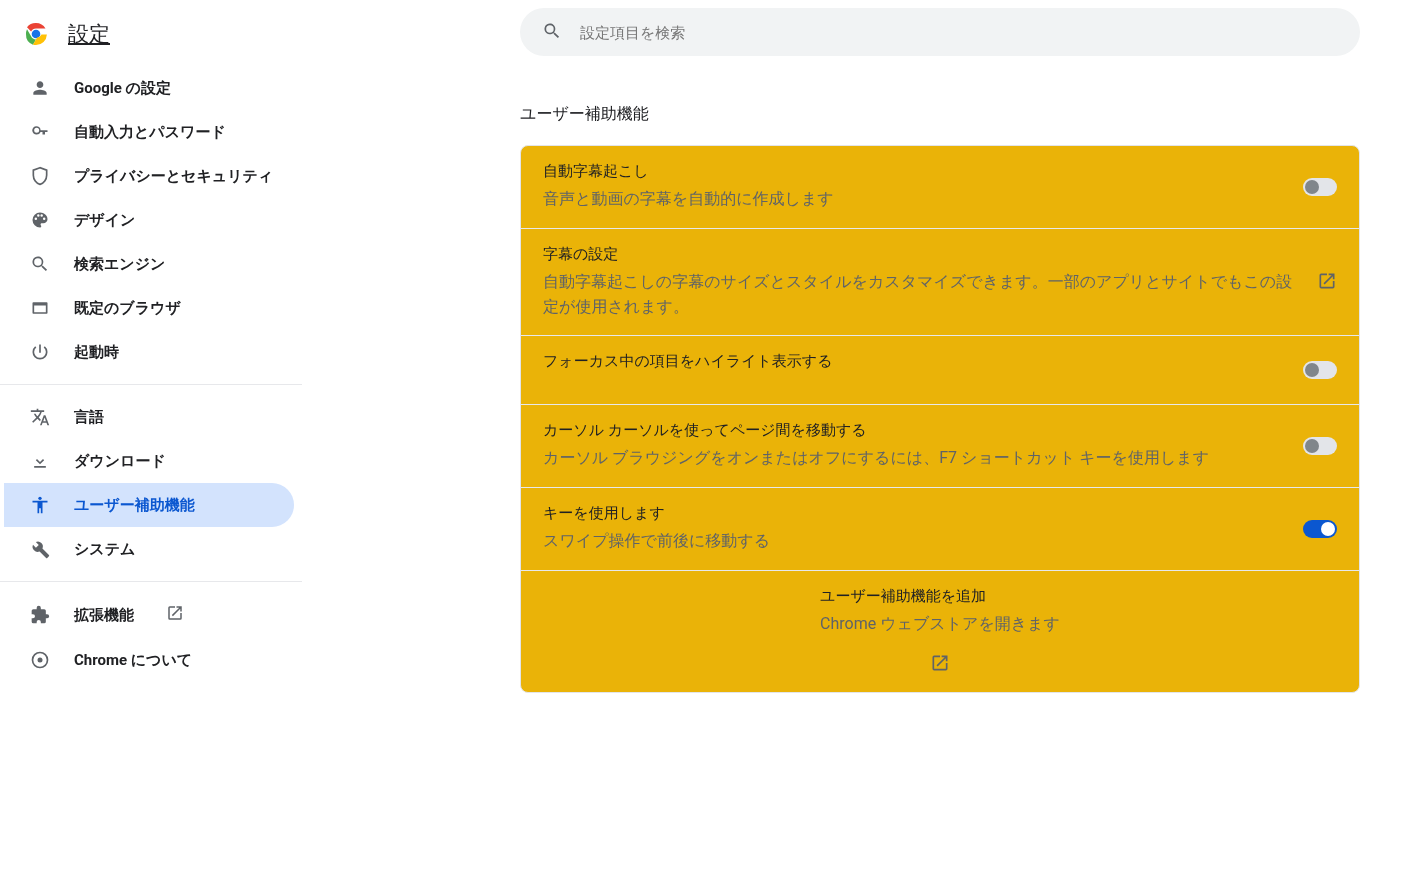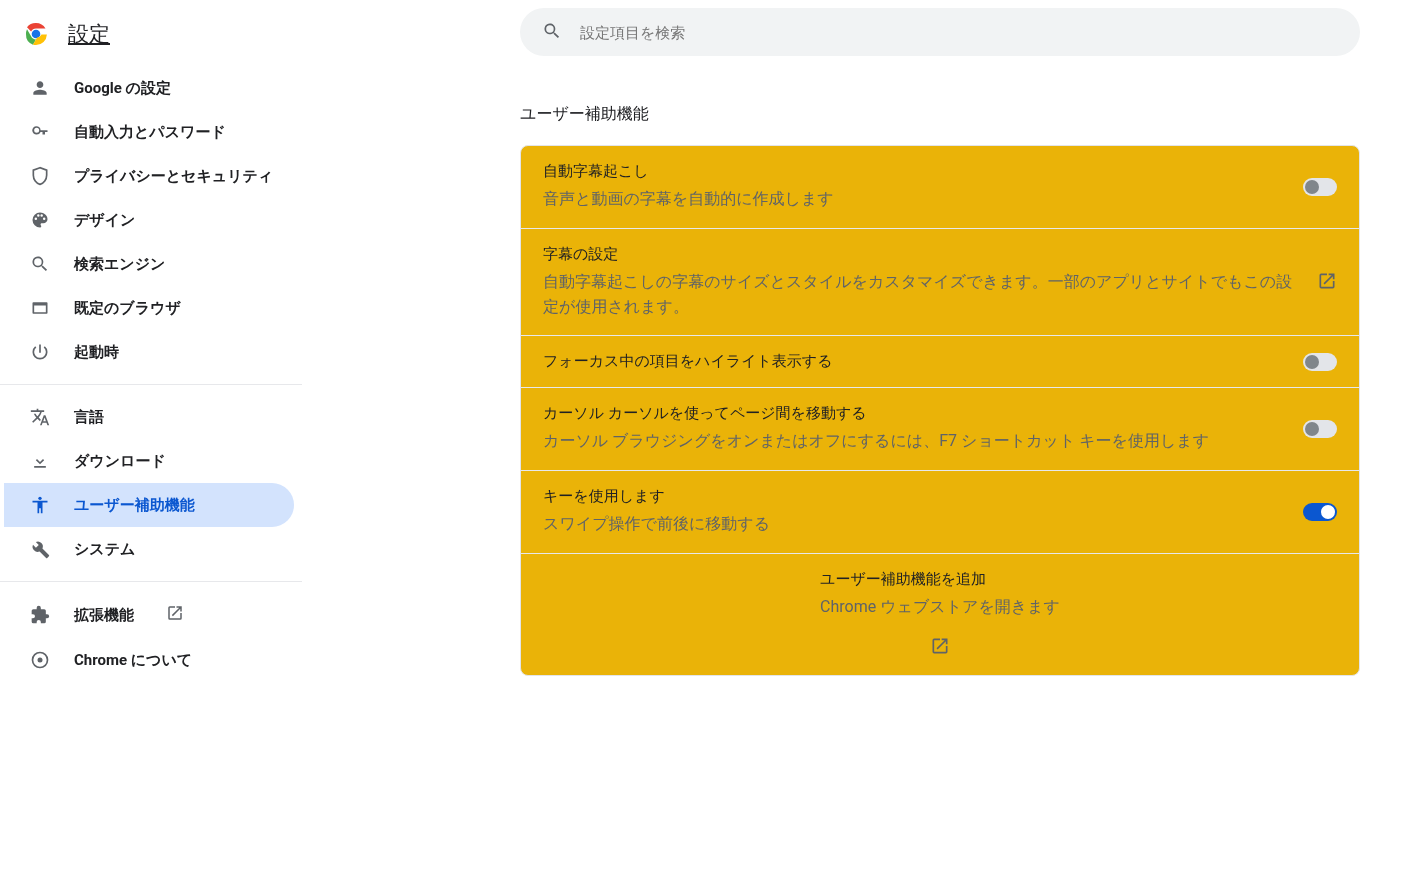--- a/index.html
+++ b/index.html
@@ -102,21 +102,21 @@
     display: flex;
     align-items: center;
     padding: 16px 22px;
     border-bottom: 1px solid #e7e8eb;
     gap: 16px;
   }
   .row:last-child { border-bottom: none; flex-direction: column; }
   .row-text { flex: 1; }
   .row-title { font-size: 15px; color: #202124; margin-bottom: 6px; }
   .row-sub { font-size: 16px; color: #5f6368; line-height: 1.55; }
-  .row-only-title .row-title { margin-bottom: 0; }
+  .row-only-title .row-title { margin-bottom: 17px; }
   .toggle {
     width: 34px; height: 18px; border-radius: 10px;
     background: #e3e5e9; position: relative; flex-shrink:0;
   }
   .toggle .knob {
     position: absolute; top: 2px; left: 2px;
     width: 14px; height: 14px; border-radius: 50%;
     background: #80868b;
   }
   .toggle.on { background: #0b57d0; }

